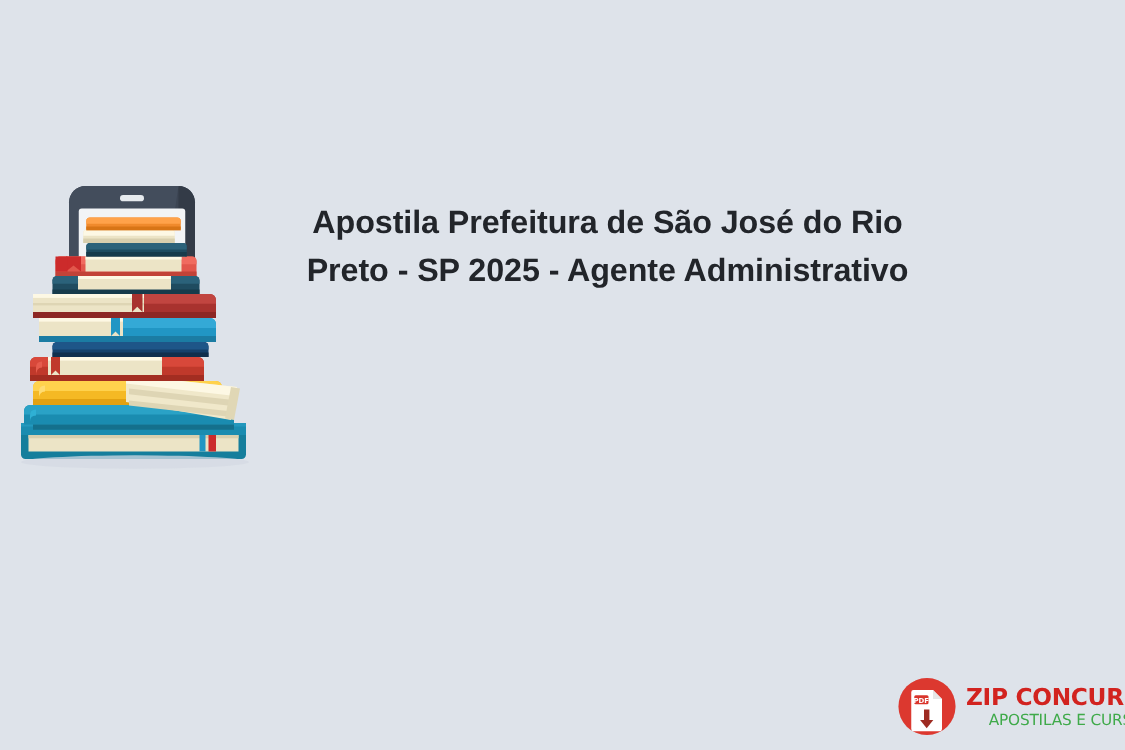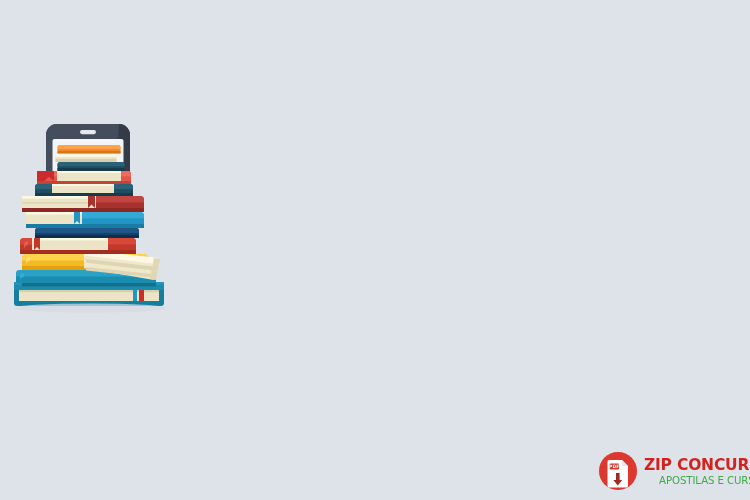--- a/index.html
+++ b/index.html
@@ -213,20 +213,23 @@
       <g>
         <path d="M52 27 h58 a2.5 2.5 0 0 1 2.5 2.5 v5.5 h-63 v-5.5 a2.5 2.5 0 0 1 2.5 -2.5 z" fill="#f08a2c"></path>
         <path d="M52 27 h58 a2.5 2.5 0 0 1 2.5 2.5 v1.6 h-63 v-1.6 a2.5 2.5 0 0 1 2.5 -2.5 z" fill="#ffa24a"></path>
         <rect x="49.5" y="33" width="63" height="2.6" fill="#d87516"></rect>
       </g>
 
       <ellipse cx="82" cy="190" rx="76" ry="4.5" fill="#d4dae3" opacity="0.75"></ellipse>
     </svg>
   </div>
 
+  <div id="title-block">
+    <h1 id="product-title" style="color: rgb(34, 37, 42);">Apostila Prefeitura de São José do Rio Preto - SP 2025 - Agente Administrativo</h1>
+  </div>
 
   <div id="brand-logo">
     <div id="brand-mark">
       <svg viewBox="0 0 42 42" xmlns="http://www.w3.org/2000/svg">
         <circle cx="21" cy="21" r="19" fill="#d9342b"></circle>
         <circle cx="21" cy="21" r="19" fill="#e8453c" opacity="0.25"></circle>
         <path d="M12 10 h13 l6 6 v20 a1.5 1.5 0 0 1 -1.5 1.5 h-17.5 a1.5 1.5 0 0 1 -1.5 -1.5 v-24.5 a1.5 1.5 0 0 1 1.5 -1.5 z" fill="#ffffff"></path>
         <path d="M25 10 l6 6 h-6 z" fill="#e6e6e6"></path>
         <rect x="12.5" y="13.5" width="9.5" height="6" rx="1" ry="1" fill="#d9342b"></rect>
         <text x="17.2" y="18.4" font-family="DejaVu Sans, sans-serif" font-size="4.6" font-weight="bold" fill="#ffffff" text-anchor="middle">PDF</text>

